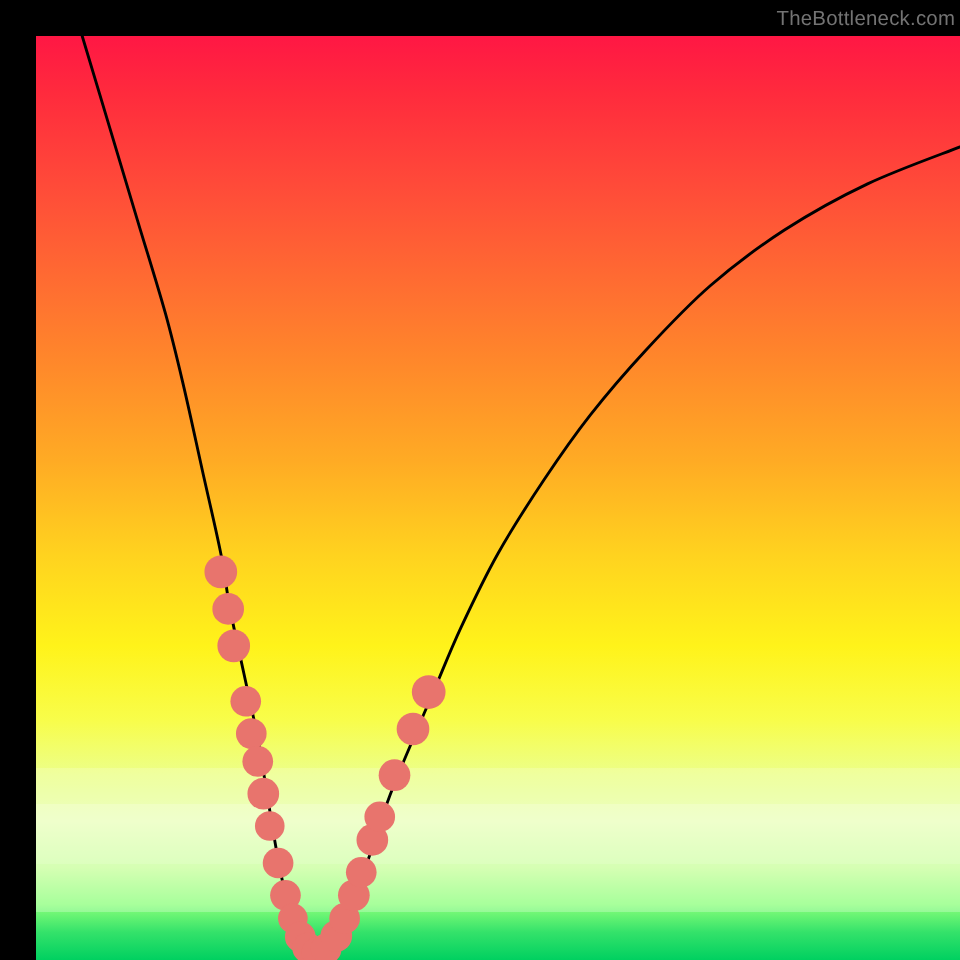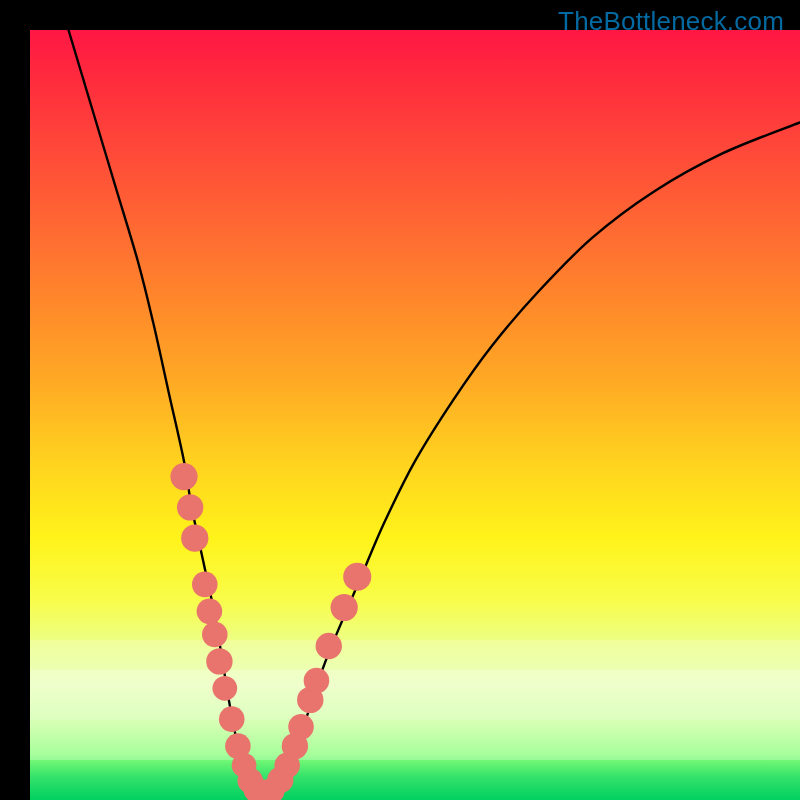--- a/index.html
+++ b/index.html
@@ -67,23 +67,23 @@
     position: absolute;
     left: 30px;
     top: 30px;
     width: 770px;
     height: 770px;
     pointer-events: none;
   }
   .watermark {
     position: absolute;
     top: 6px;
-    right: 16px;
-    color: #0369a1;
-    font-size: 26px;
+    right: 4px;
+    color: #737373;
+    font-size: 17px;
     font-weight: 500;
     letter-spacing: 0.2px;
   }
 </style>
 </head>
 <body>
 
 <div class="frame">
 
   <div class="plot-area"></div>

